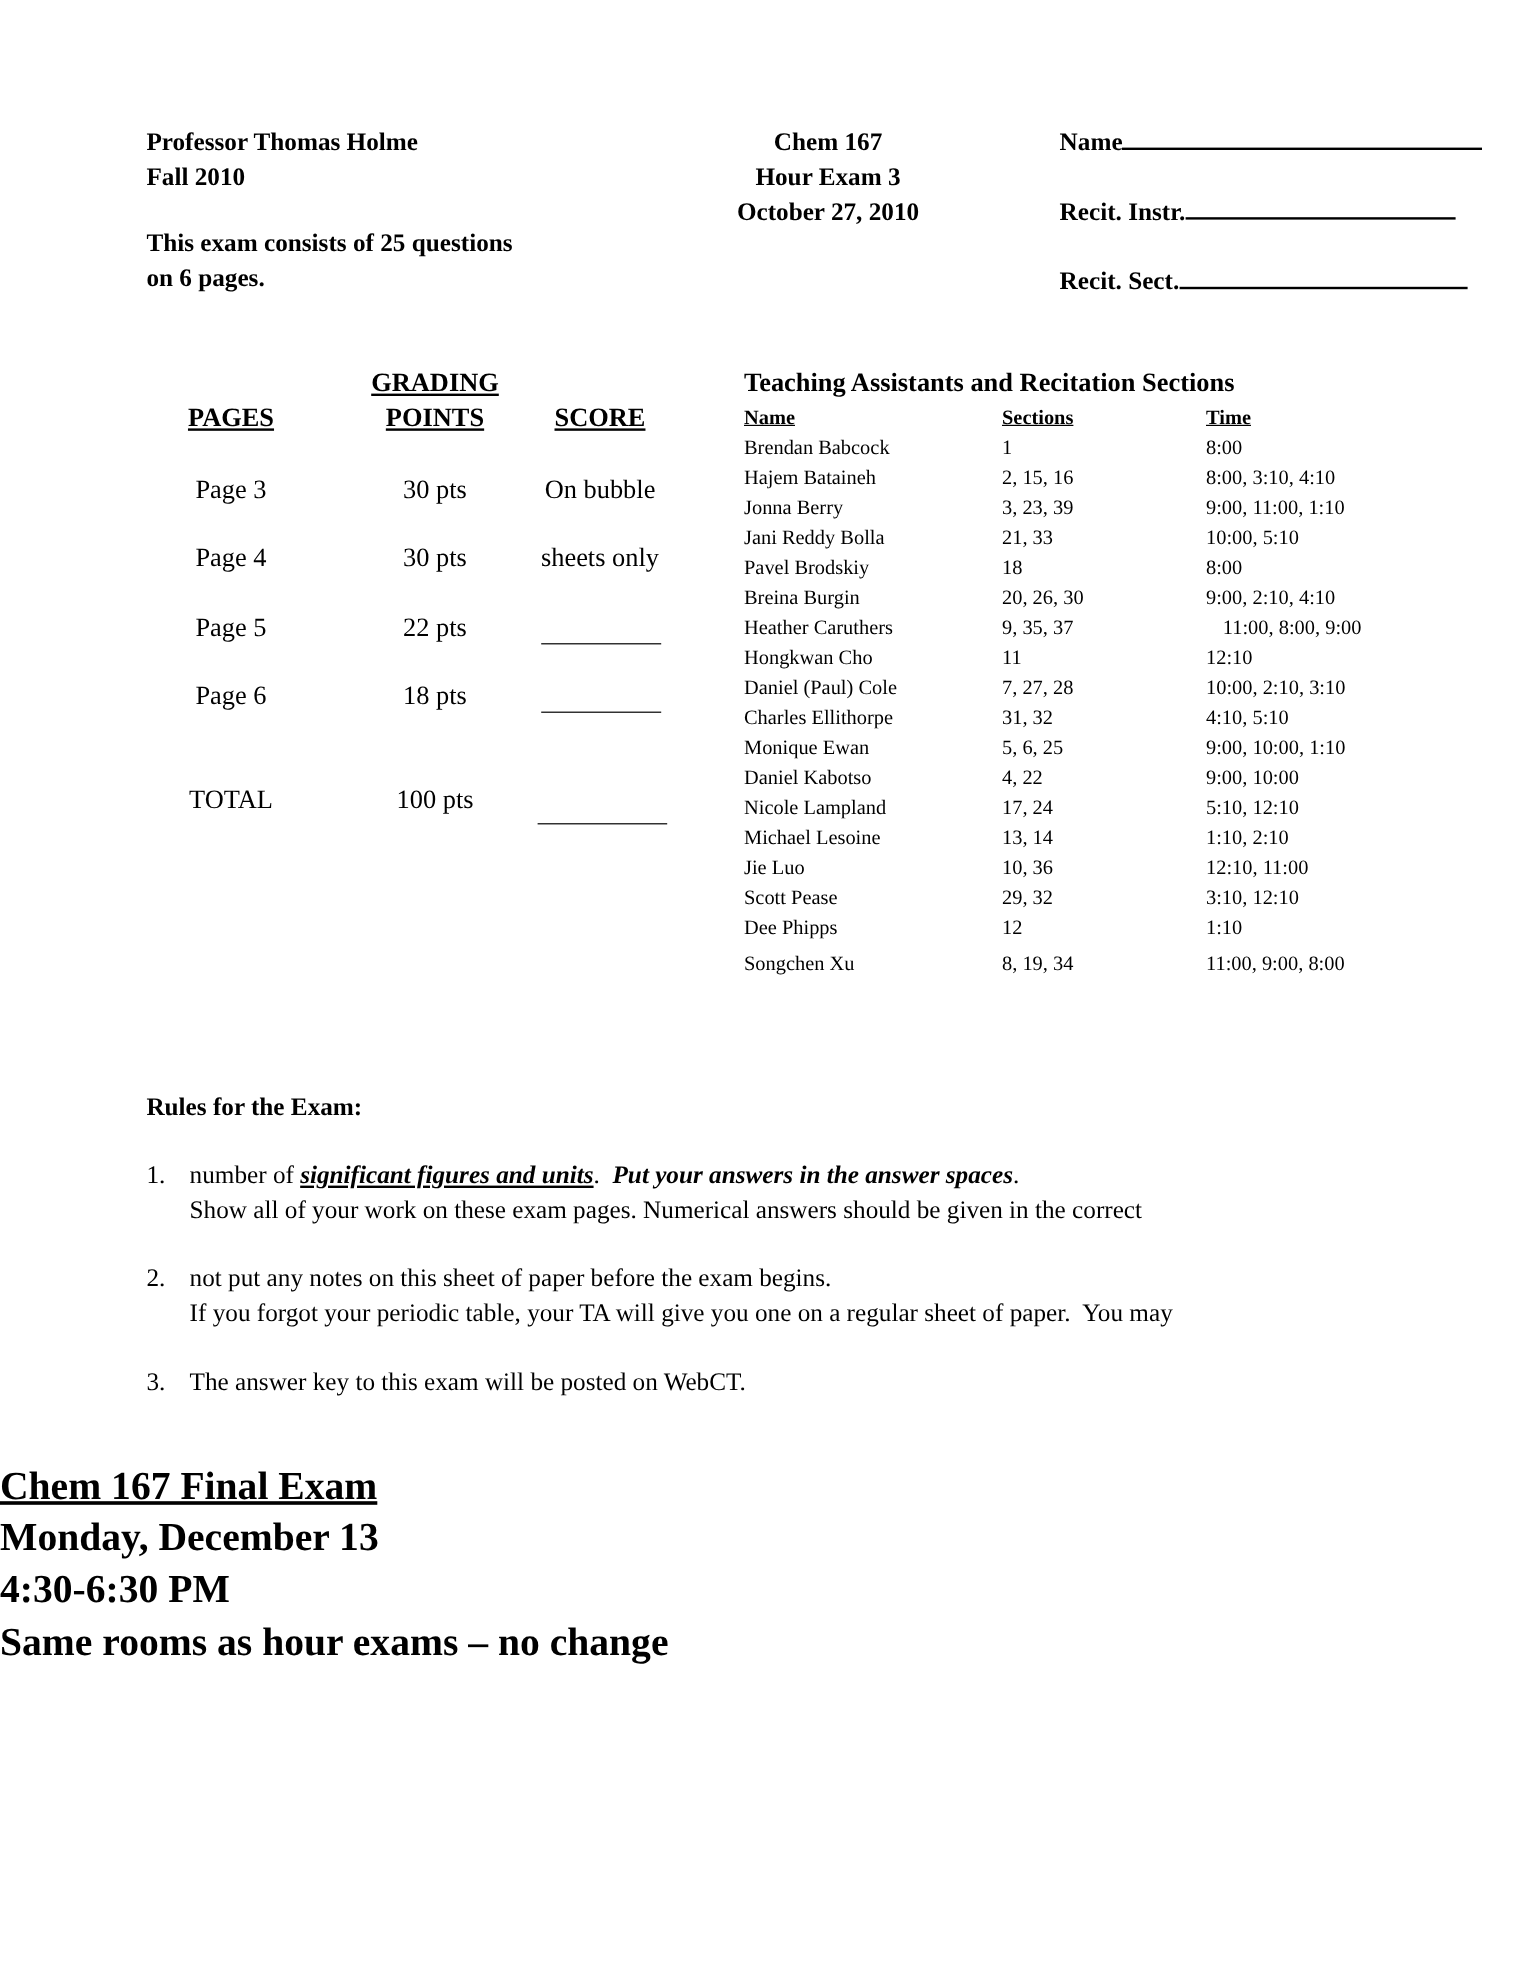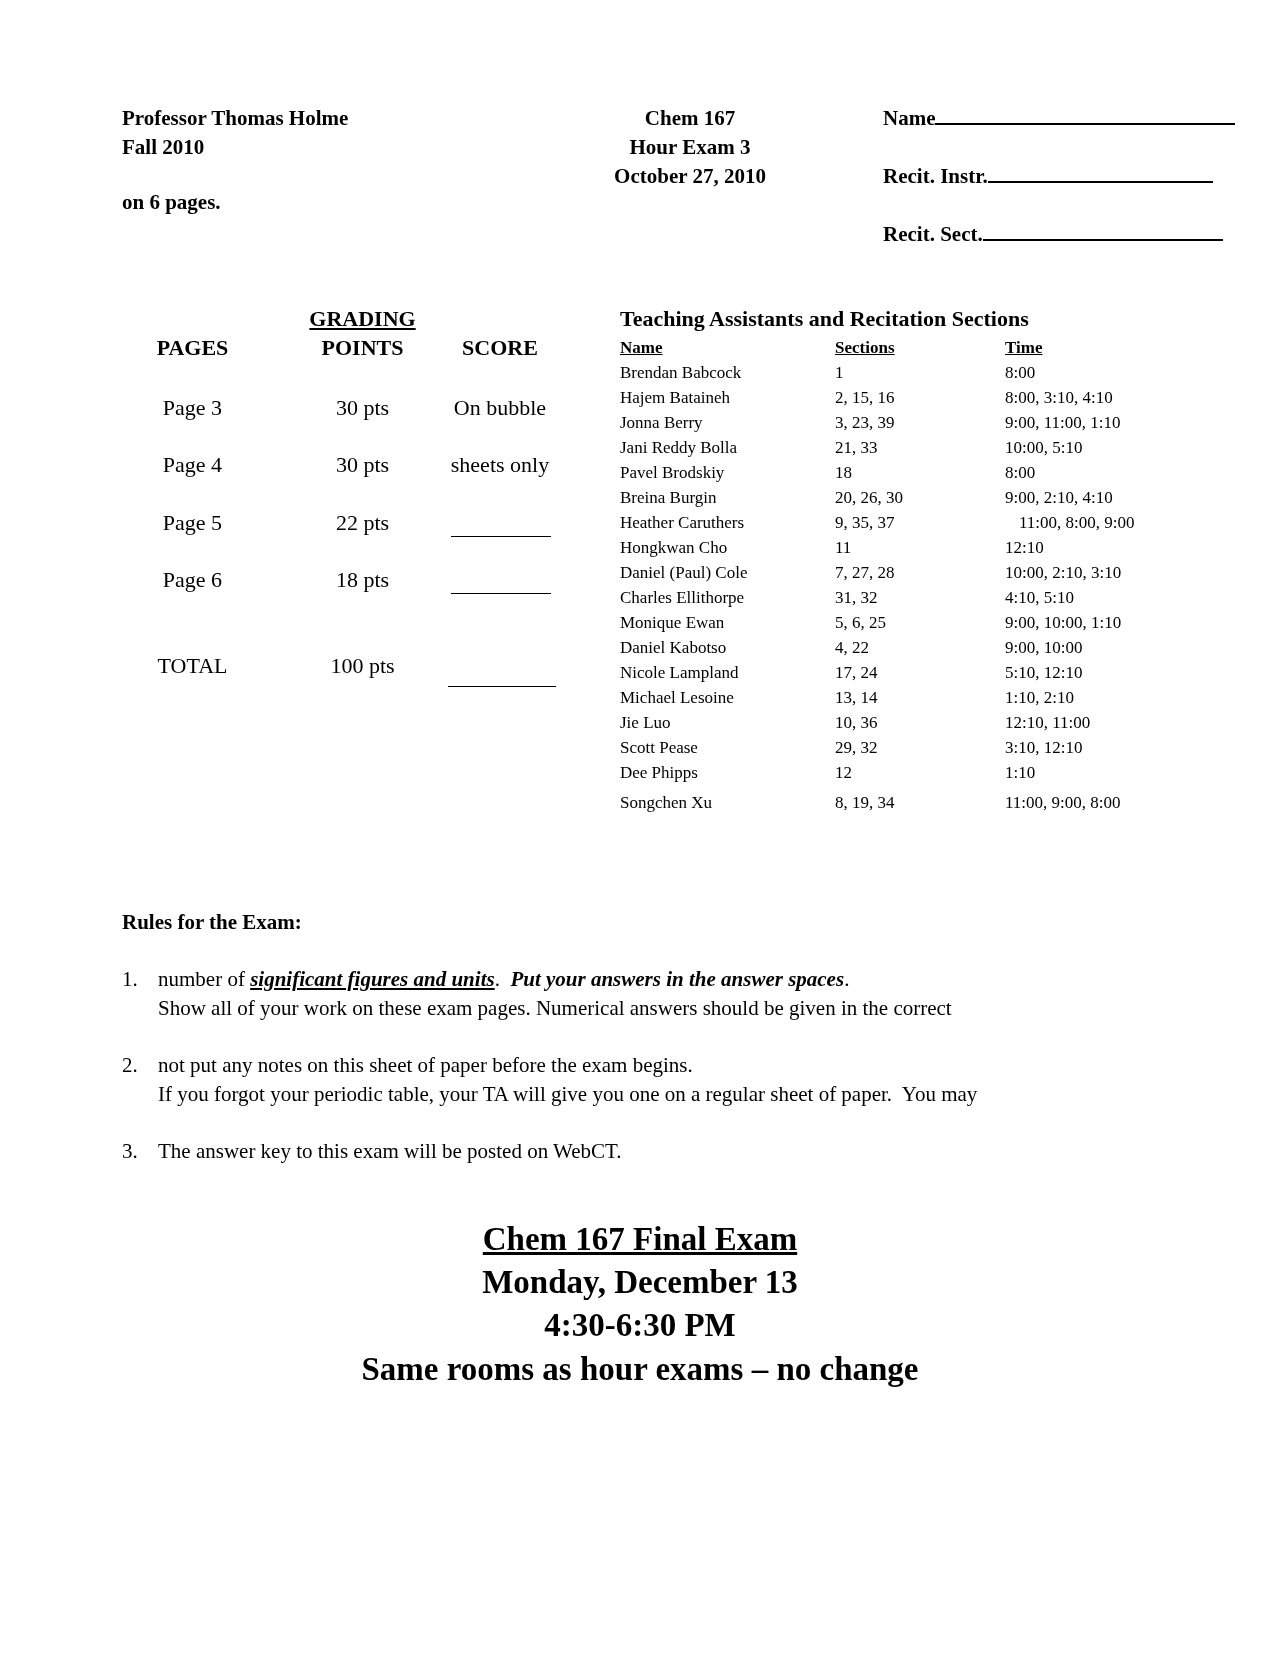--- a/index.html
+++ b/index.html
@@ -3,37 +3,38 @@
 <meta charset="utf-8">
 <style>
   html, body { margin: 0; padding: 0; background: #fff; }
   body { width: 1280px; height: 1656px; position: relative; font-family: "Liberation Serif", "DejaVu Serif", serif; color: #000; overflow: hidden; }
   .abs { position: absolute; }
   .b { font-weight: bold; }
   .hdr { font-size: 21px; font-weight: bold; line-height: 29px; }
   .blank { display: inline-block; border-bottom: 2px solid #000; height: 18px; vertical-align: baseline; }
   .center { text-align: center; }
   .gtext { font-size: 22px; }
-  .ghead { font-size: 22px; font-weight: bold; }
+  .ghead { font-size: 22px; font-weight: bold; text-decoration: underline; }
   .u { text-decoration: underline; }
   .scoreline { border-bottom: 1.5px solid #000; width: 100px; height: 2px; }
   .ta-title { font-size: 22px; font-weight: bold; }
   .ta-head { font-size: 17px; font-weight: bold; text-decoration: underline; }
   .ta-row { position: absolute; left: 620px; width: 560px; font-size: 17px; height: 24px; line-height: 24px; }
   .ta-row span { position: absolute; top: 0; }
   .rules { font-size: 21px; line-height: 29px; }
-  .final { font-size: 33px; font-weight: bold; text-align: center; width: 1280px; left: 0; line-height: 43px; }
+  .final { font-size: 33px; font-weight: bold; text-align: left; width: 1280px; left: 0; line-height: 43px; }
 </style>
 </head>
 <body>
 
 <div class="abs hdr" style="left:122px; top:104px;">
   <div>Professor Thomas Holme</div>
   <div>Fall 2010</div>
   <div style="height:26px;"></div>
+  <div>This exam consists of 25 questions</div>
   <div>on 6 pages.</div>
 </div>
 
 <div class="abs hdr center" style="left:570px; top:104px; width:240px;">
   <div>Chem 167</div>
   <div>Hour Exam 3</div>
   <div>October 27, 2010</div>
 </div>
 
 <div class="abs hdr" style="left:883px; top:104px;">

